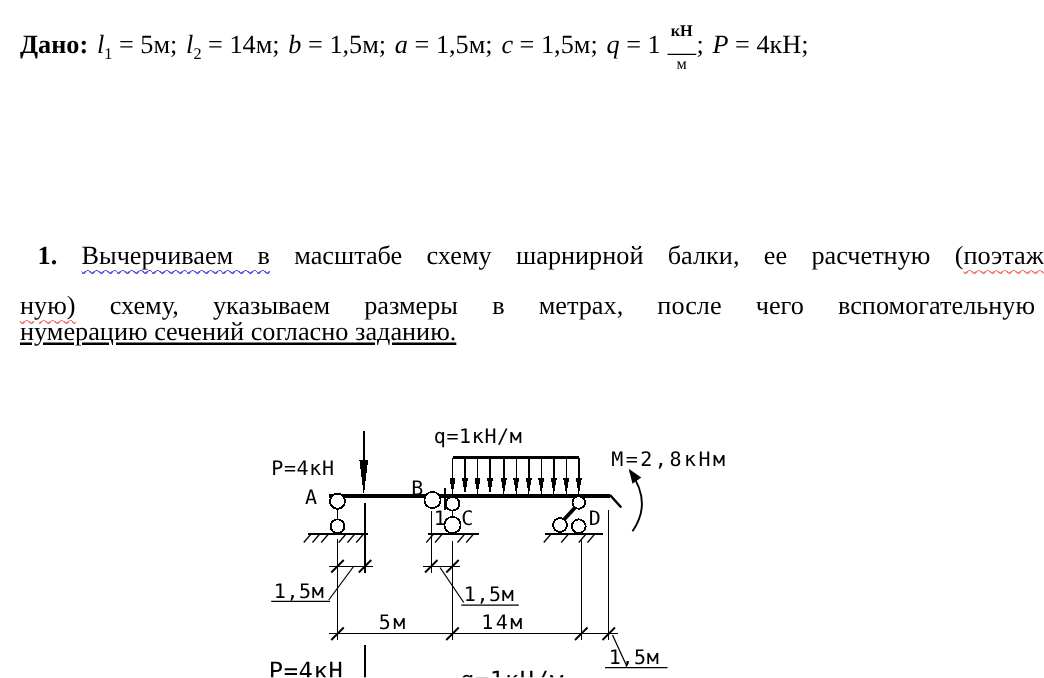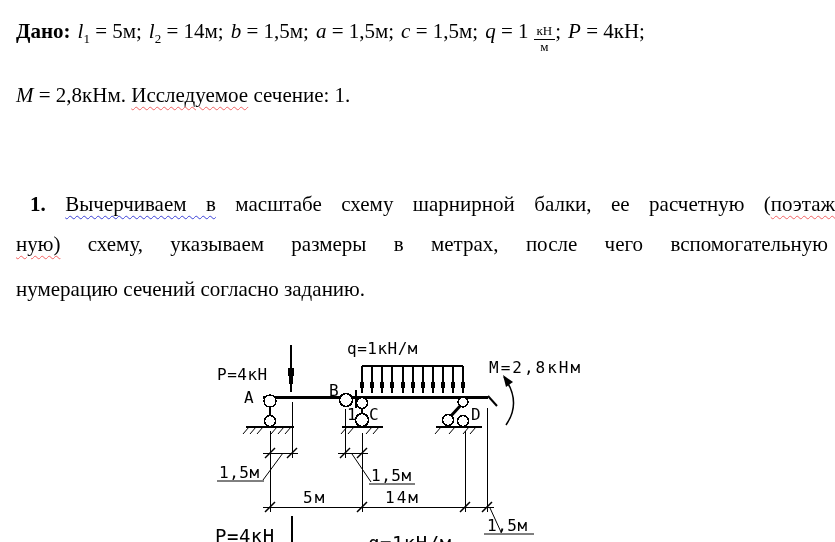--- a/index.html
+++ b/index.html
@@ -26,21 +26,21 @@
   .seg { margin-right: 7px; }
 
   .frac {
     display: inline-block;
     vertical-align: -13px;
     text-align: center;
     font-size: 13px;
     line-height: 1.1;
     margin-left: 5px;
   }
-  .frac .num { display: block; border-bottom: 1.2px solid #000; padding: 0 3px 1px 3px; }
+  .frac .num { display: block; border-bottom: 1.2px solid #000; padding: 0 3px 11px 3px; font-weight: bold; }
   .frac .den { display: block; }
 
   .sq-red {
     text-decoration: underline;
     text-decoration-style: wavy;
     text-decoration-color: var(--spell-error, #f26363);
     text-decoration-thickness: 1px;
     text-underline-offset: 4px;
   }
   .sq-blue {
@@ -66,32 +66,29 @@
 </style>
 </head>
 <body>
 
 <div class="page">
 
   <div class="tline" style="top:18px;">
     <span class="seg"><b>Дано:</b></span><span class="seg"><i>l</i><sub class="sx">1</sub><span> = 5м;</span></span><span class="seg"><i>l</i><sub class="sx">2</sub><span> = 14м;</span></span><span class="seg"><i>b</i><span> = 1,5м;</span></span><span class="seg"><i>a</i><span> = 1,5м;</span></span><span class="seg"><i>c</i><span> = 1,5м;</span></span><span class="seg"><i>q</i><span> = 1</span><span class="frac"><span class="num">кН</span><span class="den">м</span></span><span>;</span></span><span class="seg"><i>P</i><span> = 4кН;</span></span>
   </div>
 
-  <div class="tline" style="top:82px;">
-    <i>M</i><span> = 2,8кНм. </span><span class="sq-red">Исследуемое</span><span> сечение: 1.</span>
-  </div>
 
 
   <div class="tline just" style="top:191px;margin-left:14px;">
     <b>1. </b><span class="sq-blue">Вычерчиваем в</span><span> масштабе схему шарнирной балки, ее расчетную (</span><span class="sq-red">поэтаж-</span>
   </div>
   <div class="tline just" style="top:231px;">
     <span class="sq-red">ную)</span><span> схему,  указываем размеры в метрах, после чего вспомогательную</span>
   </div>
-  <div class="tline" style="top:276px;">
+  <div class="tline" style="top:252px;text-decoration:underline;">
     <span>нумерацию сечений согласно заданию.</span>
   </div>
 
   <svg class="diagram" width="835" height="212" viewBox="0 0 835 212" shape-rendering="crispEdges">
 
     <g>
       <line class="geo" x1="263" y1="67" x2="488" y2="67" stroke-width="3"></line>
       <line class="geo" x1="488" y1="66" x2="497" y2="76" stroke-width="2" shape-rendering="auto"></line>
     </g>
 

